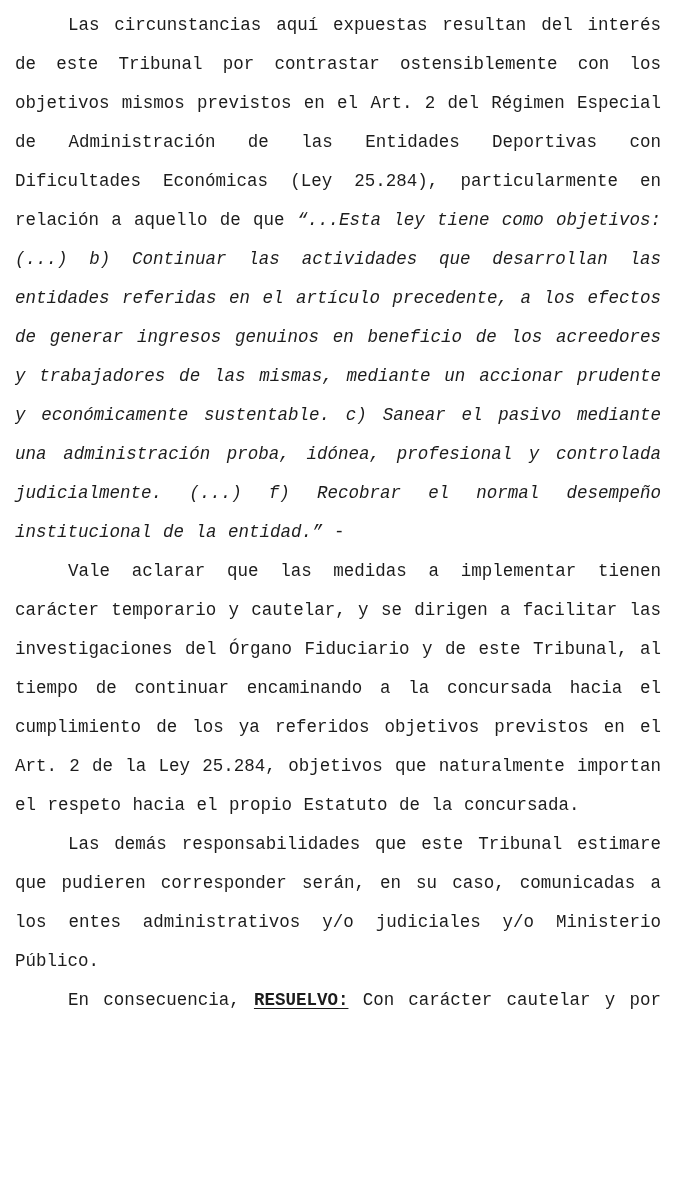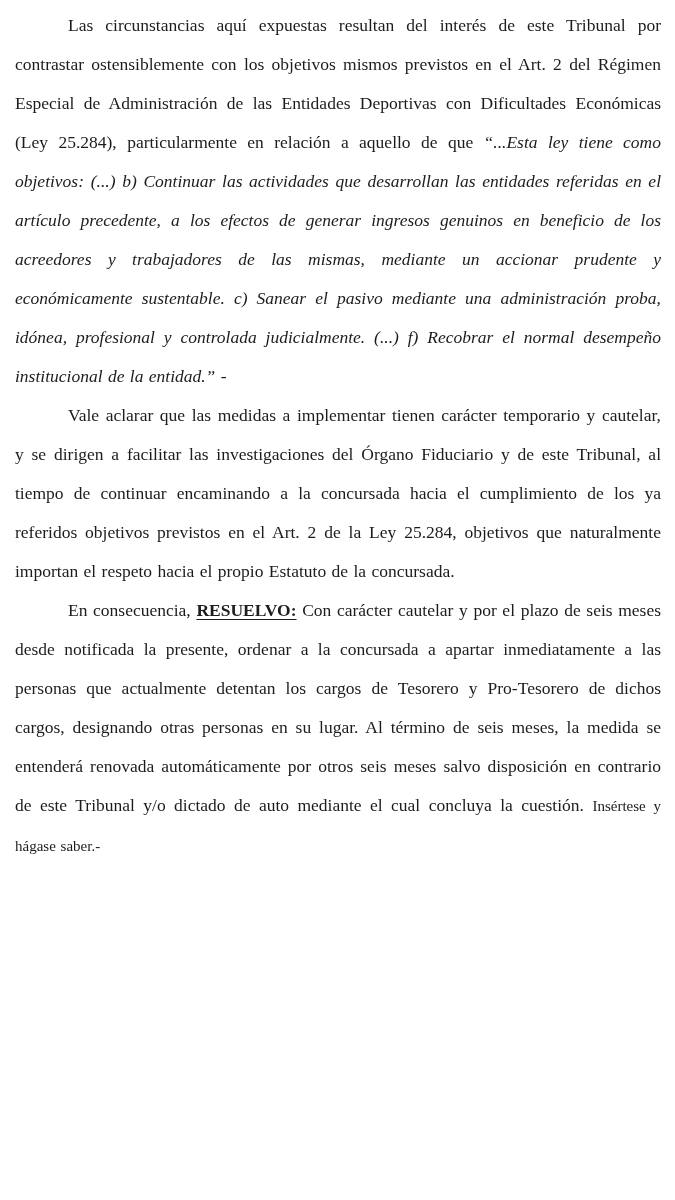--- a/index.html
+++ b/index.html
@@ -6,21 +6,21 @@
     margin: 0;
     padding: 0;
     background: #ffffff;
   }
   #page {
     position: relative;
     width: 675px;
     height: 1020px;
     background: #ffffff;
     overflow: hidden;
-    font-family: Liberation Serif, serif;
+    font-family: Liberation Mono, monospace;
     color: #1c1c1c;
   }
   #doc-text {
     position: absolute;
     top: 6px;
     left: 15px;
     width: 646px;
   }
   .para {
     margin: 0;
@@ -50,16 +50,17 @@
     box-sizing: border-box;
   }
 </style>
 </head>
 <body>
 
 <div id="page">
   <div id="doc-text">
       <p class="para"><span class="run-normal">Las circunstancias aquí expuestas resultan del interés de este Tribunal por contrastar ostensiblemente con los objetivos mismos previstos en el Art. 2 del Régimen Especial de Administración de las Entidades Deportivas con Dificultades Económicas (Ley 25.284), particularmente en relación a aquello de que </span><span class="run-italic">“...Esta ley tiene como objetivos: (...) b) Continuar las actividades que desarrollan las entidades referidas en el artículo precedente, a los efectos de generar ingresos genuinos en beneficio de los acreedores y trabajadores de las mismas, mediante un accionar prudente y económicamente sustentable. c) Sanear el pasivo mediante una administración proba, idónea, profesional y controlada judicialmente. (...) f) Recobrar el normal desempeño institucional de la entidad.”</span><span class="run-normal"> -</span></p>
       <p class="para"><span class="run-normal">Vale aclarar que las medidas a implementar tienen carácter temporario y cautelar, y se dirigen a facilitar las investigaciones del Órgano Fiduciario y de este Tribunal, al tiempo de continuar encaminando a la concursada hacia el cumplimiento de los ya referidos objetivos previstos en el Art. 2 de la Ley 25.284, objetivos que naturalmente importan el respeto hacia el propio Estatuto de la concursada.</span></p>
+      <p class="para"><span class="run-normal">Las demás responsabilidades que este Tribunal estimare que pudieren corresponder serán, en su caso, comunicadas a los entes administrativos y/o judiciales y/o Ministerio Público.</span></p>
       <p class="para"><span class="run-normal">En consecuencia, </span><span class="run-bold-underline">RESUELVO:</span><span class="run-normal"> Con carácter cautelar y por el plazo de seis meses desde notificada la presente, ordenar a la concursada a apartar inmediatamente a las personas que actualmente detentan los cargos de Tesorero y Pro-Tesorero de dichos cargos, designando otras personas en su lugar. Al término de seis meses, la medida se entenderá renovada automáticamente por otros seis meses salvo disposición en contrario de este Tribunal y/o dictado de auto mediante el cual concluya la cuestión. </span><span class="run-small">Insértese y hágase saber.-</span></p>
     </div>
   <div id="bottom-separator-bar"></div>
 </div>
 
 </body></html>

